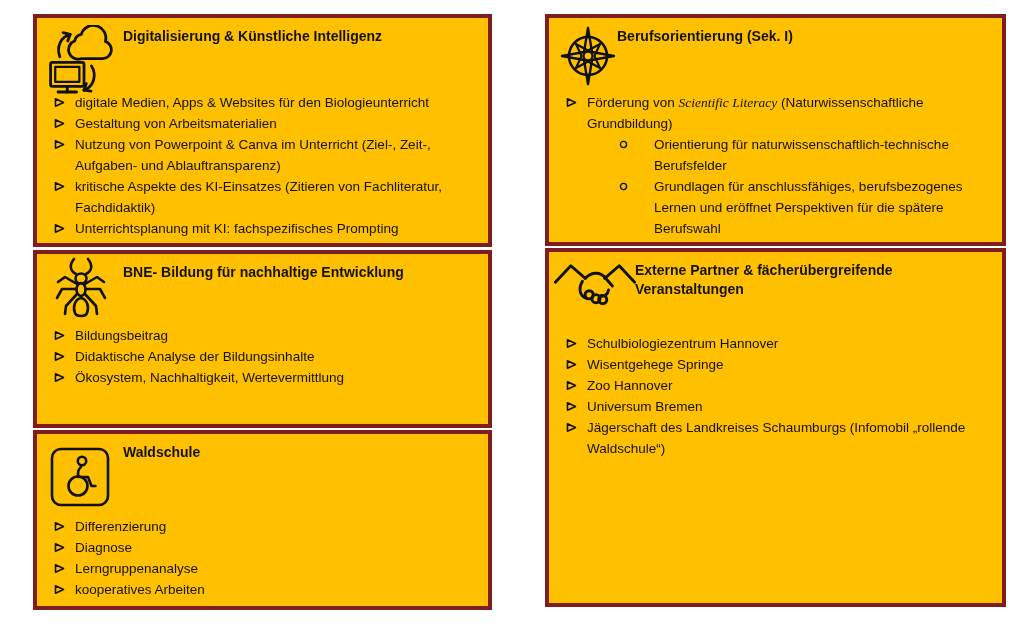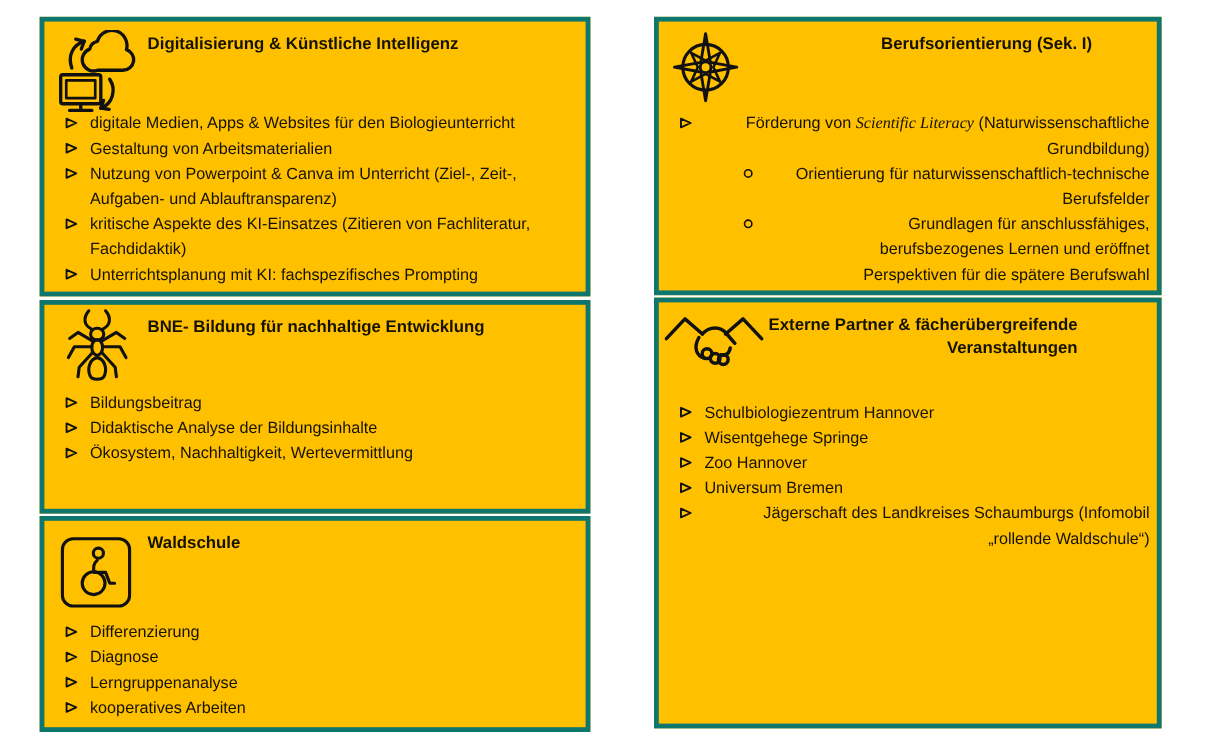--- a/index.html
+++ b/index.html
@@ -1,21 +1,21 @@
 <!DOCTYPE html>
 <html><head>
 <meta charset="utf-8">
 <style>
   html,body{margin:0;padding:0;background:#fff;}
   body{font-family:"Liberation Sans",sans-serif;color:#161200;}
   .canvas{position:relative;width:1024px;height:627px;background:#ffffff;overflow:hidden;}
   .col{position:absolute;top:14px;}
   .col-left{left:33px;width:459px;}
-  .col-right{left:545px;width:423px;text-align:right;}
-  .box{position:relative;background:#FFC000;border:4px solid #0f766e;box-sizing:border-box;overflow:hidden;}
+  .col-right{left:545px;width:461px;}
+  .box{position:relative;background:#FFC000;border:4px solid #7f1d1d;box-sizing:border-box;overflow:hidden;}
   .box-l1{height:233px;}
   .box-l2{height:178px;margin-top:3px;}
   .box-l3{height:180px;margin-top:2px;}
   .box-r1{height:232px;}
   .box-r2{height:359px;margin-top:2px;}
   .icon{position:absolute;}
   .icon svg{display:block;}
   .box-l1 .icon{top:7px;left:8px;}
   .box-l2 .icon{top:2px;left:16px;}
   .box-l3 .icon{top:12px;left:12px;}

